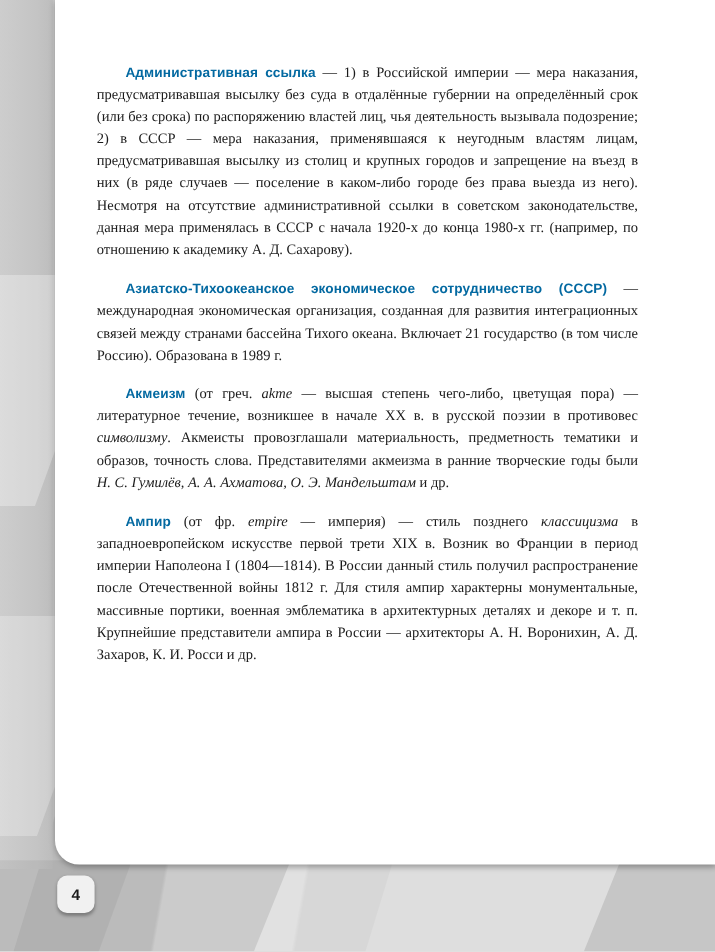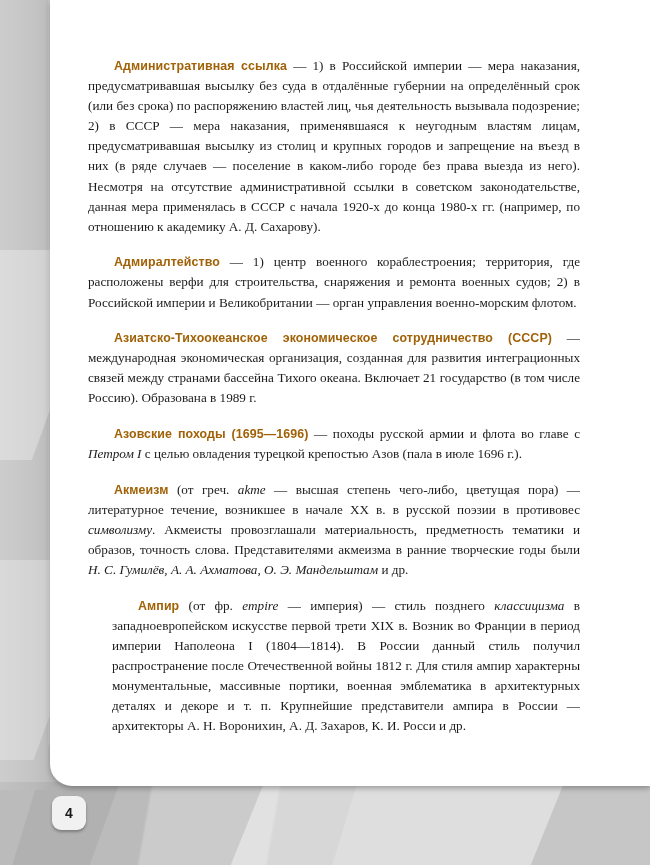--- a/index.html
+++ b/index.html
@@ -97,28 +97,28 @@
     margin: 0 0 15.5px 0;
     font-size: 13.2px;
     line-height: 20.1px;
     color: #1b1b1b;
     text-align: justify;
     text-justify: inter-word;
     text-indent: 26px;
     font-family: "Liberation Serif", "DejaVu Serif", serif;
     hyphens: manual;
   }
-  .entry:last-child { margin-bottom: 0; margin-left: 24px; }
+  .entry:last-child { margin-bottom: 0; }
 
   .term {
     font-family: "Liberation Sans", "DejaVu Sans", sans-serif;
     font-weight: bold;
     font-size: 12.4px;
     letter-spacing: 0.1px;
-    color: #a16207;
+    color: #0369a1;
   }
   .it {
     font-style: italic;
   }
 
   
   .page-badge {
     position: absolute;
     left: 52px;
     top: 796px;
@@ -151,31 +151,25 @@
     <div class="facet facet-h"></div>
   </div>
 
   <div class="sheet">
     <div class="sheet-inner">
 
       <p class="entry">
         <span class="term">Административная ссылка</span><span> — 1) в Российской империи — мера наказания, предусматривавшая высылку без суда в отдалённые губернии на определённый срок (или без срока) по распоряжению властей лиц, чья деятельность вызывала подозрение; 2) в СССР — мера наказания, применявшаяся к неугодным властям лицам, предусматривавшая высылку из столиц и крупных городов и запрещение на въезд в них (в ряде случаев — поселение в каком-либо городе без права выезда из него). Несмотря на отсутствие административной ссылки в советском законодательстве, данная мера применялась в СССР с начала 1920-х до конца 1980-х гг. (например, по отношению к академику А. Д. Сахарову).</span>
       </p>
 
-      <p class="entry">
-        <span class="term">Адмиралтейство</span><span> — 1) центр военного кораблестроения; территория, где расположены верфи для строительства, снаряжения и ремонта военных судов; 2) в Российской империи и Великобритании — орган управления военно-морским флотом.</span>
-      </p>
 
       <p class="entry">
         <span class="term">Азиатско-Тихоокеанское экономическое сотрудничество (СССР)</span><span> — международная экономическая организация, созданная для развития интеграционных связей между странами бассейна Тихого океана. Включает 21 государство (в том числе Россию). Образована в 1989 г.</span>
       </p>
 
-      <p class="entry">
-        <span class="term">Азовские походы (1695—1696)</span><span> — походы русской армии и флота во главе с </span><span class="it">Петром I</span><span> с целью овладения турецкой крепостью Азов (пала в июле 1696 г.).</span>
-      </p>
 
       <p class="entry">
         <span class="term">Акмеизм</span><span> (от греч. </span><span class="it">akme</span><span> — высшая степень чего-либо, цветущая пора) — литературное течение, возникшее в начале XX в. в русской поэзии в противовес </span><span class="it">символизму</span><span>. Акмеисты провозглашали материальность, предметность тематики и образов, точность слова. Представителями акмеизма в ранние творческие годы были </span><span class="it">Н. С. Гумилёв, А. А. Ахматова, О. Э. Мандельштам</span><span> и др.</span>
       </p>
 
       <p class="entry">
         <span class="term">Ампир</span><span> (от фр. </span><span class="it">empire</span><span> — империя) — стиль позднего </span><span class="it">классицизма</span><span> в западноевропейском искусстве первой трети XIX в. Возник во Франции в период империи Наполеона I (1804—1814). В России данный стиль получил распространение после Отечественной войны 1812 г. Для стиля ампир характерны монументальные, массивные портики, военная эмблематика в архитектурных деталях и декоре и т. п. Крупнейшие представители ампира в России — архитекторы А. Н. Воронихин, А. Д. Захаров, К. И. Росси и др.</span>
       </p>
 
     </div>

